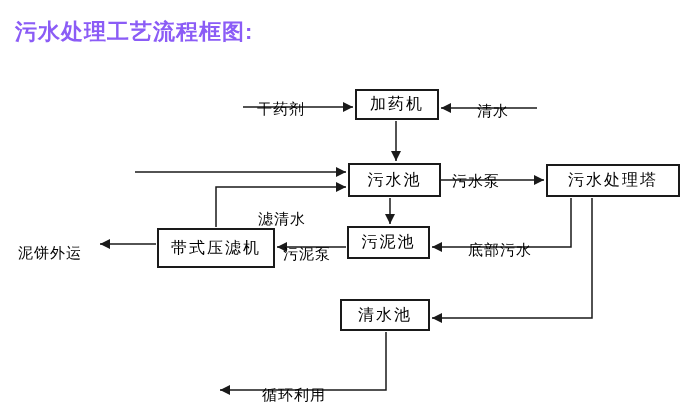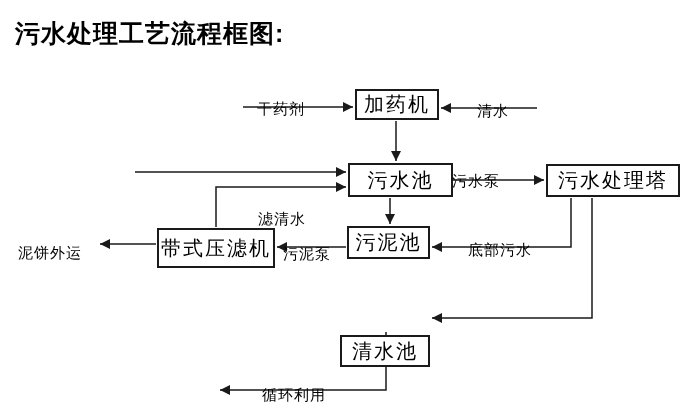--- a/index.html
+++ b/index.html
@@ -1,28 +1,28 @@
 <!DOCTYPE html>
 <html><head>
 <meta charset="utf-8">
 <style>
   html,body{margin:0;padding:0;background:#ffffff;}
   .canvas{
     position:relative;width:700px;height:420px;background:#ffffff;
     font-family:"Liberation Sans","DejaVu Sans",sans-serif;overflow:hidden;
   }
   .page-title{
-    position:absolute;left:15px;top:17px;font-size:25px;font-weight:bold;
-    color:#000000;letter-spacing:1px;white-space:nowrap;
+    position:absolute;left:15px;top:17px;font-size:22px;font-weight:bold;
+    color:#8b5cf6;letter-spacing:1px;white-space:nowrap;
   }
   .flow-svg{position:absolute;left:0;top:0;width:700px;height:420px;}
   .node{
     position:absolute;box-sizing:border-box;border:2px solid #1a1a1a;background:#ffffff;
     display:flex;align-items:center;justify-content:center;
-    font-size:20px;color:#000;white-space:nowrap;letter-spacing:2px;
+    font-size:16px;color:#000;white-space:nowrap;letter-spacing:2px;
   }
   .lbl{
     position:absolute;font-size:15px;color:#000;white-space:nowrap;letter-spacing:1px;margin-top:20px;
   }
 </style>
 </head>
 <body>
 
 <div class="canvas">
 
@@ -44,25 +44,25 @@
       <line x1="390" y1="198" x2="390" y2="224" marker-end="url(#arw)"></line>
       <line x1="346" y1="247" x2="277" y2="247" marker-end="url(#arw)"></line>
       <path d="M571,198 L571,247 L432,247" marker-end="url(#arw)"></path>
       <path d="M592,198 L592,318 L432,318" marker-end="url(#arw)"></path>
       <line x1="156" y1="244" x2="100" y2="244" marker-end="url(#arw)"></line>
       <path d="M386,332 L386,390 L220,390" marker-end="url(#arw)"></path>
     </g>
   </svg>
 
   <div class="node" style="left:355px;top:89px;width:84px;height:31px;">加药机</div>
-  <div class="node" style="left:348px;top:163px;width:105px;height:34px;">污水池</div>
+  <div class="node" style="left:348px;top:163px;width:93px;height:34px;">污水池</div>
   <div class="node" style="left:546px;top:164px;width:134px;height:33px;">污水处理塔</div>
   <div class="node" style="left:157px;top:228px;width:118px;height:40px;">带式压滤机</div>
   <div class="node" style="left:347px;top:226px;width:83px;height:33px;">污泥池</div>
-  <div class="node" style="left:340px;top:299px;width:90px;height:32px;margin-top:36px;">清水池</div>
+  <div class="node" style="left:340px;top:299px;width:90px;height:32px;">清水池</div>
 
   <span class="lbl" style="left:257px;top:80px;">干药剂</span>
   <span class="lbl" style="left:477px;top:82px;">清水</span>
   <span class="lbl" style="left:452px;top:152px;">污水泵</span>
   <span class="lbl" style="left:258px;top:190px;">滤清水</span>
   <span class="lbl" style="left:283px;top:225px;">污泥泵</span>
   <span class="lbl" style="left:468px;top:221px;">底部污水</span>
   <span class="lbl" style="left:18px;top:224px;">泥饼外运</span>
   <span class="lbl" style="left:262px;top:366px;">循环利用</span>
 

